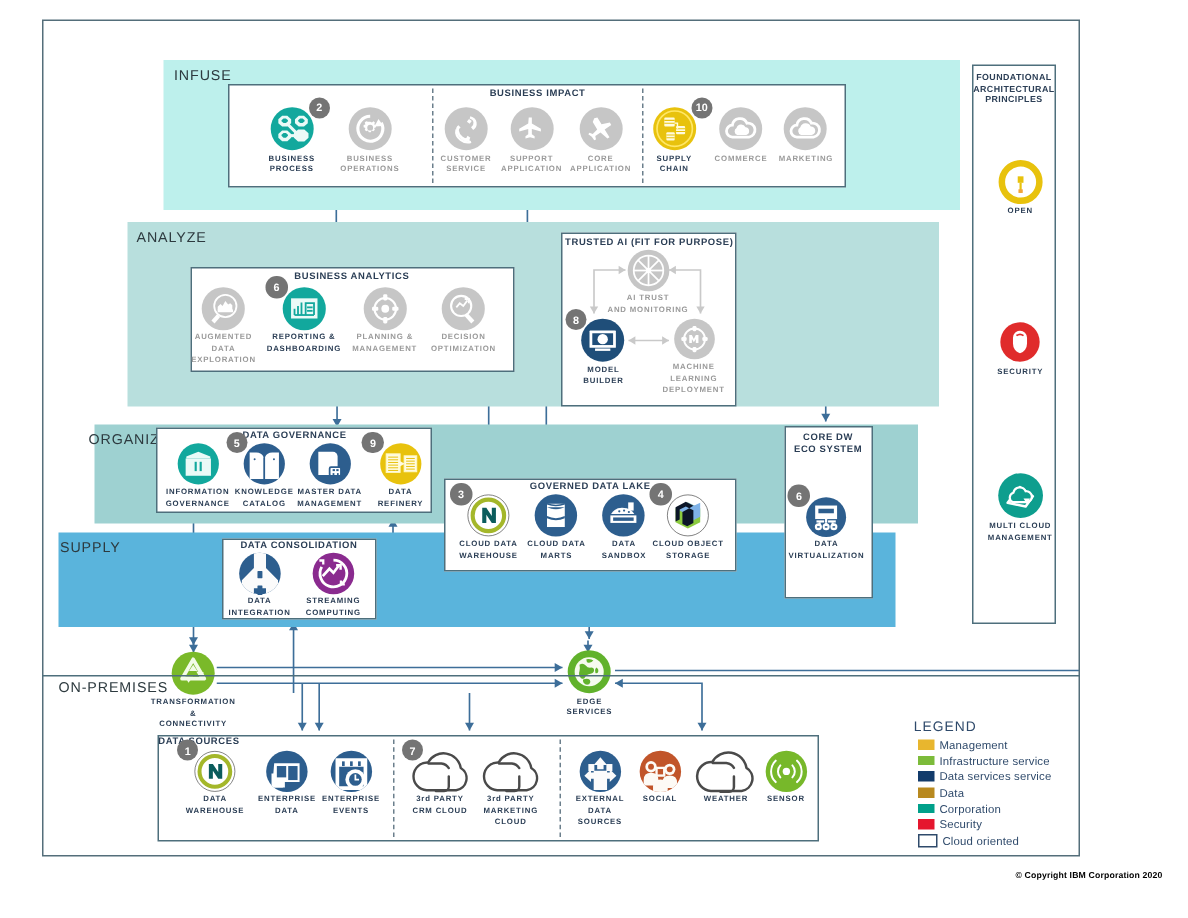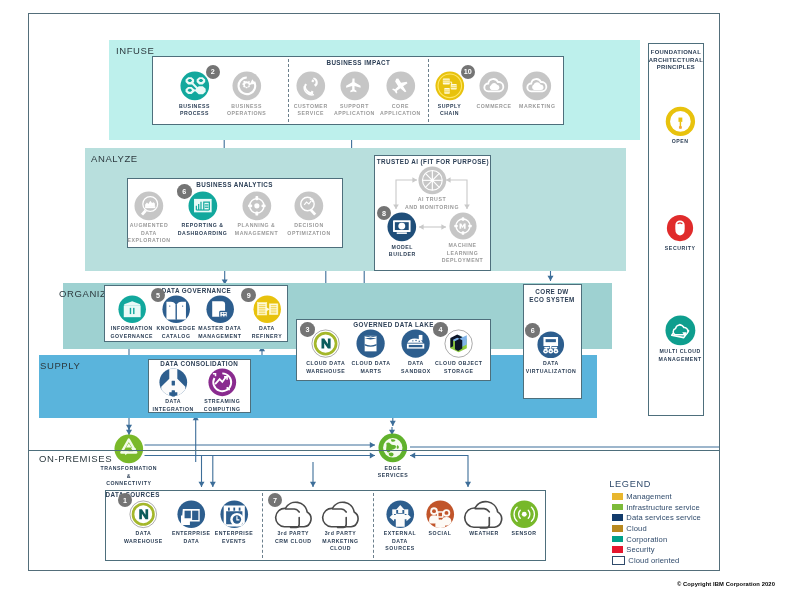--- a/index.html
+++ b/index.html
@@ -830,21 +830,21 @@
         <div class="lg-row">
           <div class="lg-sw" style="background: rgb(124, 187, 58);"></div>
           <div class="lg-tx">Infrastructure service</div>
         </div>
         <div class="lg-row">
           <div class="lg-sw" style="background: rgb(18, 59, 107);"></div>
           <div class="lg-tx">Data services service</div>
         </div>
         <div class="lg-row">
           <div class="lg-sw" style="background: rgb(184, 137, 31);"></div>
-          <div class="lg-tx">Cloud</div>
+          <div class="lg-tx">Data</div>
         </div>
         <div class="lg-row">
           <div class="lg-sw" style="background: rgb(0, 160, 138);"></div>
           <div class="lg-tx">Corporation</div>
         </div>
         <div class="lg-row">
           <div class="lg-sw" style="background: rgb(229, 22, 46);"></div>
           <div class="lg-tx">Security</div>
         </div>
         <div class="lg-row">

